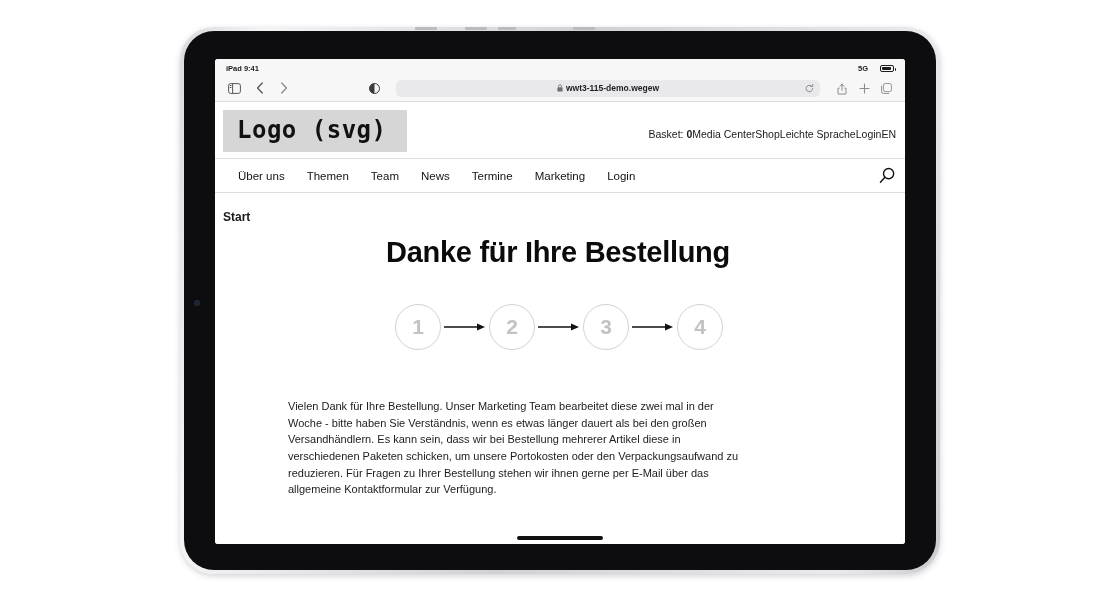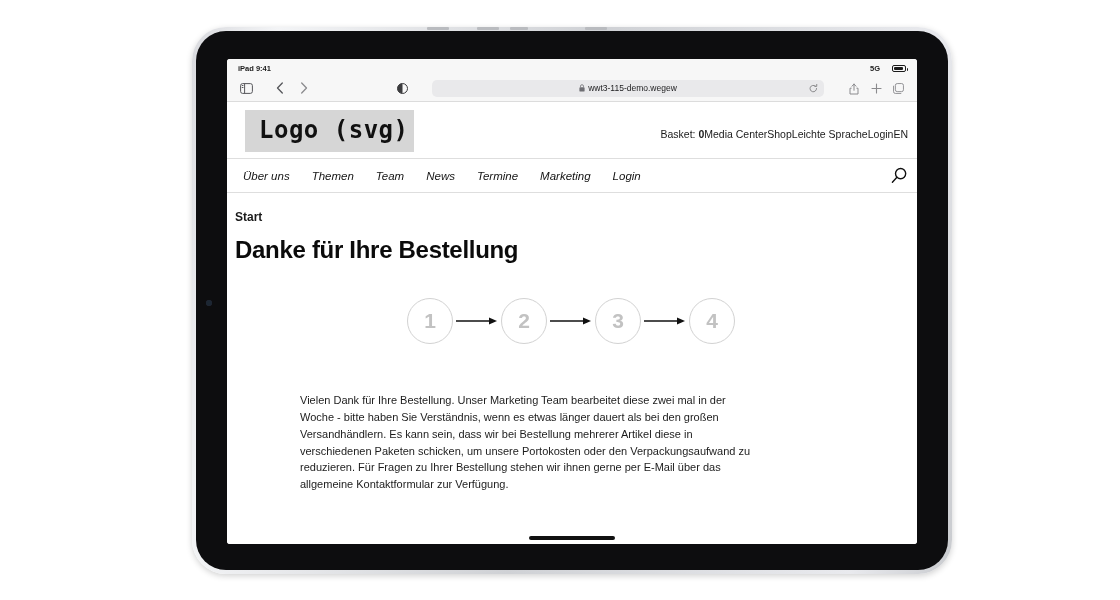--- a/index.html
+++ b/index.html
@@ -12,21 +12,21 @@
     height: 600px;
     background: #ffffff;
     font-family: "Liberation Sans", sans-serif;
     overflow: hidden;
     position: relative;
   }
 
   
   #device-frame {
     position: absolute;
-    left: 192px;
+    left: 180px;
     top: 27px;
     width: 760px;
     height: 547px;
     border-radius: 34px;
     background: linear-gradient(100deg, #d9dade 0%, #f3f4f6 10%, #cfd1d5 48%, #e9eaee 88%, #c9cbcf 100%);
     box-shadow: 0 2px 6px rgba(0,0,0,0.18);
     box-sizing: border-box;
   }
   #device-bezel {
     position: absolute;
@@ -120,21 +120,22 @@
     height: 3px;
     background: #1a1a1a;
     border-radius: 0 1px 1px 0;
   }
 
   #browser-toolbar {
     height: 26px;
     display: flex;
     align-items: center;
     padding: 0 9px;
-    gap: 12px;
+    gap: 4px;
+    font-weight: bold;
   }
   .tb-icon {
     width: 20px;
     height: 20px;
     display: flex;
     align-items: center;
     justify-content: center;
     color: #8b8b8e;
     flex: none;
   }
@@ -182,71 +183,70 @@
     height: 57px;
     box-sizing: border-box;
   }
   #site-logo {
     background: #d6d6d6;
     color: #111111;
     font-family: "DejaVu Sans Mono", "Liberation Mono", monospace;
     font-weight: bold;
     font-size: 24px;
     letter-spacing: 0.5px;
-    padding: 8px 5px 10px 14px;
+    padding: 8px 20px 10px 14px;
     line-height: 1;
     white-space: nowrap;
-    margin-left: 10px;
   }
   #utility-nav {
     display: flex;
     align-items: center;
     font-size: 10.5px;
     color: #1a1a1a;
     margin-top: 18px;
     white-space: nowrap;
   }
   #utility-nav .u-item { cursor: pointer; }
   #basket-count { font-weight: bold; }
 
   #main-nav {
     display: flex;
     align-items: center;
     justify-content: space-between;
-    padding: 0 9px 0 16px;
+    padding: 0 9px 0 23px;
     height: 34px;
     border-bottom: 1px solid #dedede;
     box-sizing: border-box;
-    font-style: italic;
   }
   #main-nav-items {
     display: flex;
     align-items: center;
     gap: 22px;
     font-size: 11.5px;
     color: #141414;
   }
   #main-nav-items .m-item { cursor: pointer; }
   #search-icon-wrap { color: #111; display: flex; align-items: center; }
 
   #content { padding: 17px 0 0 8px; }
 
   #breadcrumb {
     font-size: 12px;
     font-weight: bold;
     color: #1a1a1a;
   }
 
   #page-title {
-    font-size: 24px;
+    font-size: 29px;
     font-weight: bold;
     color: #0b0b0b;
     letter-spacing: -0.3px;
     margin: 13px 12px 0 0;
     line-height: 1.1;
+    text-align: center;
   }
 
   #steps {
     display: flex;
     align-items: center;
     justify-content: center;
     gap: 0;
     margin: 35px 0 0 0;
     padding-right: 10px;
   }

